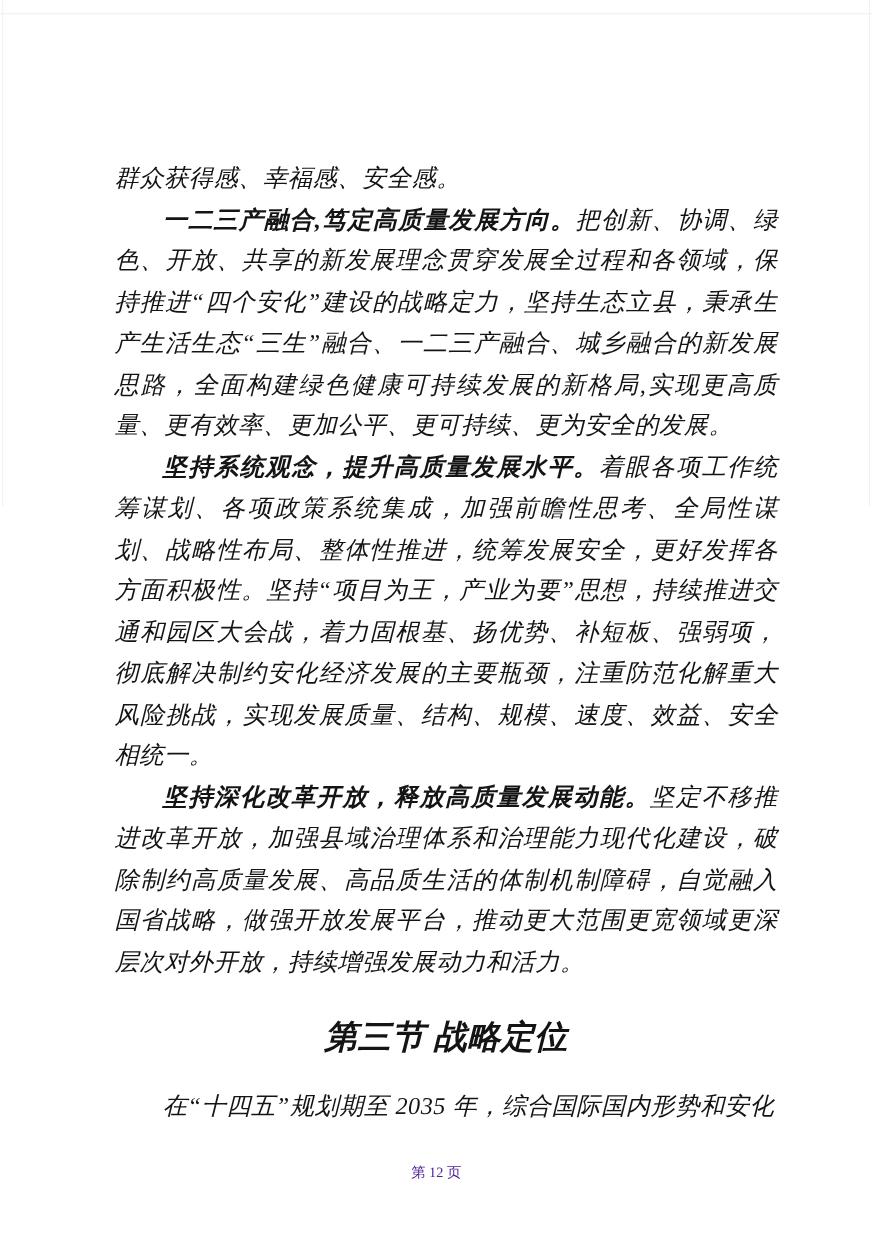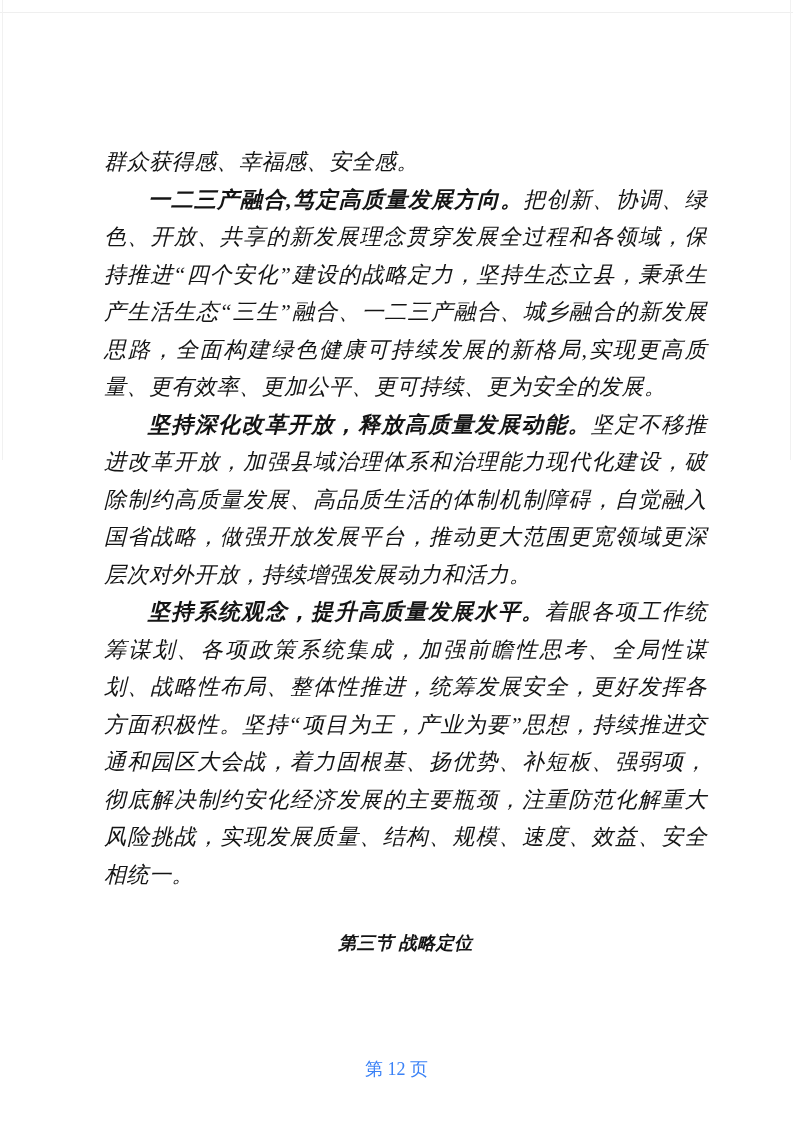--- a/index.html
+++ b/index.html
@@ -52,48 +52,49 @@
     text-indent: 44px;
   }
   .lead {
     font-weight: 700;
   }
   .section-heading {
     margin-top: 32px;
     text-align: center;
     text-indent: 0;
     font-weight: 700;
-    font-size: 18px;
+    font-size: 30px;
     line-height: 37.5px;
   }
   .page-footer {
     position: absolute;
     left: 0;
     top: 1057px;
     width: 793px;
     text-align: center;
-    font-size: 18px;
-    color: #3b82f6;
+    font-size: 13px;
+    color: #4c1d95;
   }
 </style>
 </head>
 <body>
 
 <div class="edge-top"></div>
 <div class="edge-left"></div>
 <div class="edge-right"></div>
 
 <div class="doc-body">
 
   <p>群众获得感、幸福感、安全感。</p>
 
   <p class="para-indent"><b class="lead">一二三产融合,笃定高质量发展方向。</b><span>把创新、协调、绿色、开放、共享的新发展理念贯穿发展全过程和各领域，保持推进“四个安化”建设的战略定力，坚持生态立县，秉承生产生活生态“三生”融合、一二三产融合、城乡融合的新发展思路，全面构建绿色健康可持续发展的新格局,实现更高质量、更有效率、更加公平、更可持续、更为安全的发展。</span></p>
 
+  <p class="para-indent"><b class="lead">坚持系统观念，提升高质量发展水平。</b><span>着眼各项工作统筹谋划、各项政策系统集成，加强前瞻性思考、全局性谋划、战略性布局、整体性推进，统筹发展安全，更好发挥各方面积极性。坚持“项目为王，产业为要”思想，持续推进交通和园区大会战，着力固根基、扬优势、补短板、强弱项，彻底解决制约安化经济发展的主要瓶颈，注重防范化解重大风险挑战，实现发展质量、结构、规模、速度、效益、安全相统一。</span></p>
+
   <p class="para-indent"><b class="lead">坚持深化改革开放，释放高质量发展动能。</b><span>坚定不移推进改革开放，加强县域治理体系和治理能力现代化建设，破除制约高质量发展、高品质生活的体制机制障碍，自觉融入国省战略，做强开放发展平台，推动更大范围更宽领域更深层次对外开放，持续增强发展动力和活力。</span></p>
-
-  <p class="para-indent"><b class="lead">坚持系统观念，提升高质量发展水平。</b><span>着眼各项工作统筹谋划、各项政策系统集成，加强前瞻性思考、全局性谋划、战略性布局、整体性推进，统筹发展安全，更好发挥各方面积极性。坚持“项目为王，产业为要”思想，持续推进交通和园区大会战，着力固根基、扬优势、补短板、强弱项，彻底解决制约安化经济发展的主要瓶颈，注重防范化解重大风险挑战，实现发展质量、结构、规模、速度、效益、安全相统一。</span></p>
 
   <h2 class="section-heading">第三节 战略定位</h2>
 
+  <p class="para-indent">在“十四五”规划期至 2035 年，综合国际国内形势和安化</p>
 
 </div>
 
 <div class="page-footer">第 12 页</div>
 
 </body></html>

